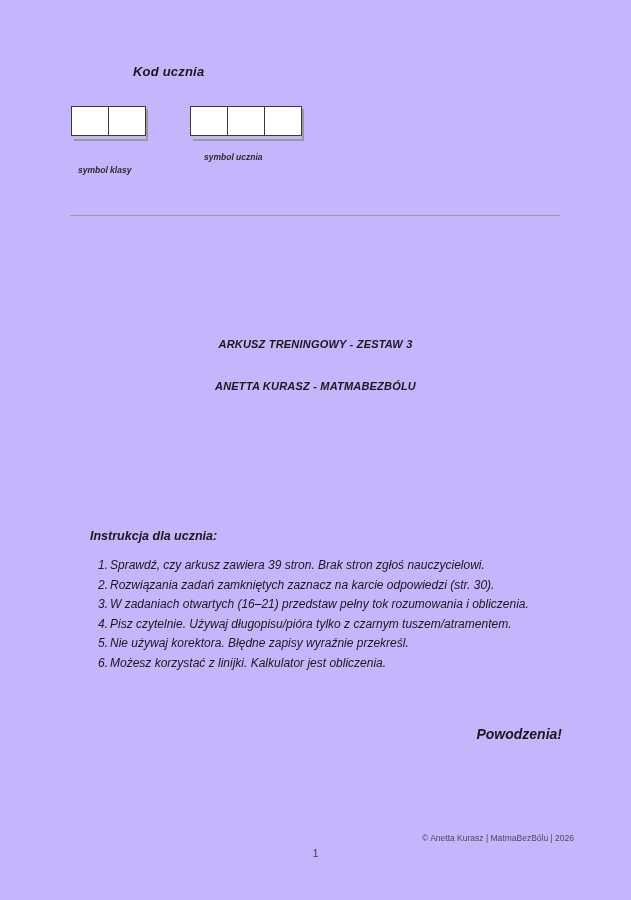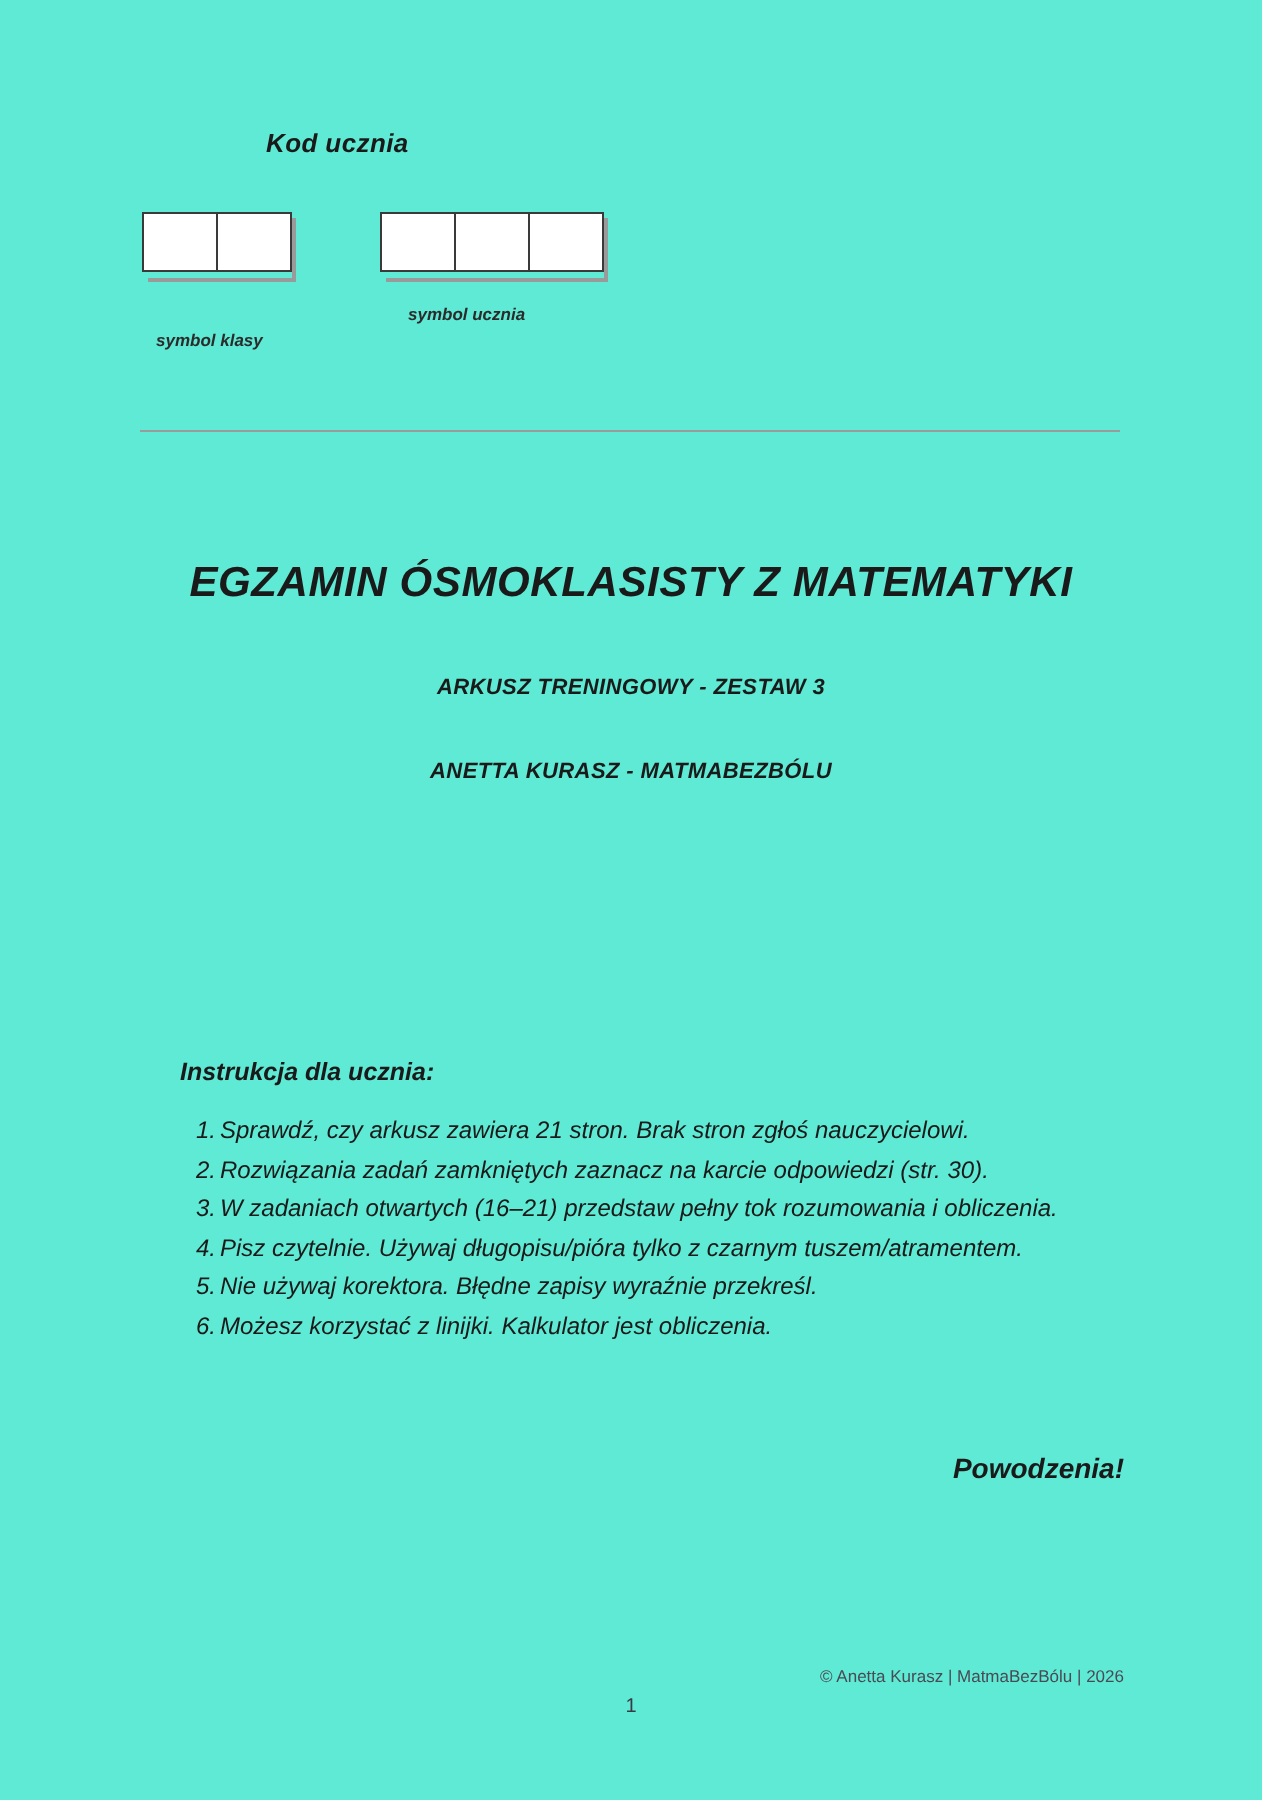--- a/index.html
+++ b/index.html
@@ -12,21 +12,21 @@
     background: #ffffff;
     font-family: "Liberation Sans", sans-serif;
     color: #1a1a1a;
     position: relative;
     overflow: hidden;
   }
 
   .page {
     position: absolute;
     inset: 0;
-    background: #5eead4;
+    background: #c4b5fd;
   }
 
   
   .code-block {
     position: absolute;
     left: 0;
     top: 64px;
     width: 631px;
   }
   .code-title {
@@ -184,20 +184,21 @@
 
   
   .copyright {
     position: absolute;
     left: 0;
     top: 833px;
     width: 562px;
     text-align: right;
     font-size: 8.5px;
     color: #4a4a55;
+    padding-left: 12px;
   }
   .page-number {
     position: absolute;
     left: 0;
     top: 848px;
     width: 631px;
     text-align: center;
     font-size: 10px;
     color: #3a3a45;
   }
@@ -227,30 +228,29 @@
       <div class="box-shadow-r" style="left:302px;"></div>
       <div class="box-shadow-b" style="left:193px; top:33px; width:111px;"></div>
     </div>
 
     <div class="caption klasy">symbol klasy</div>
     <div class="caption ucznia">symbol ucznia</div>
   </div>
 
   <div class="divider"></div>
 
-  <div class="main-title">EGZAMIN ÓSMOKLASISTY Z MATEMATYKI</div>
   <div class="sub-title-1">ARKUSZ TRENINGOWY - ZESTAW 3</div>
   <div class="sub-title-2">ANETTA KURASZ - MATMABEZBÓLU</div>
 
   <div class="instr-heading">Instrukcja dla ucznia:</div>
 
   <div class="instr-list">
     <div class="instr-item">
       <span class="num">1.</span>
-      <span class="txt">Sprawdź, czy arkusz zawiera 21 stron. Brak stron zgłoś nauczycielowi.</span>
+      <span class="txt">Sprawdź, czy arkusz zawiera 39 stron. Brak stron zgłoś nauczycielowi.</span>
     </div>
     <div class="instr-item">
       <span class="num">2.</span>
       <span class="txt">Rozwiązania zadań zamkniętych zaznacz na karcie odpowiedzi (str. 30).</span>
     </div>
     <div class="instr-item justified">
       <span class="num">3.</span>
       <span class="txt">W zadaniach otwartych (16–21) przedstaw pełny tok rozumowania i obliczenia.</span>
     </div>
     <div class="instr-item">

